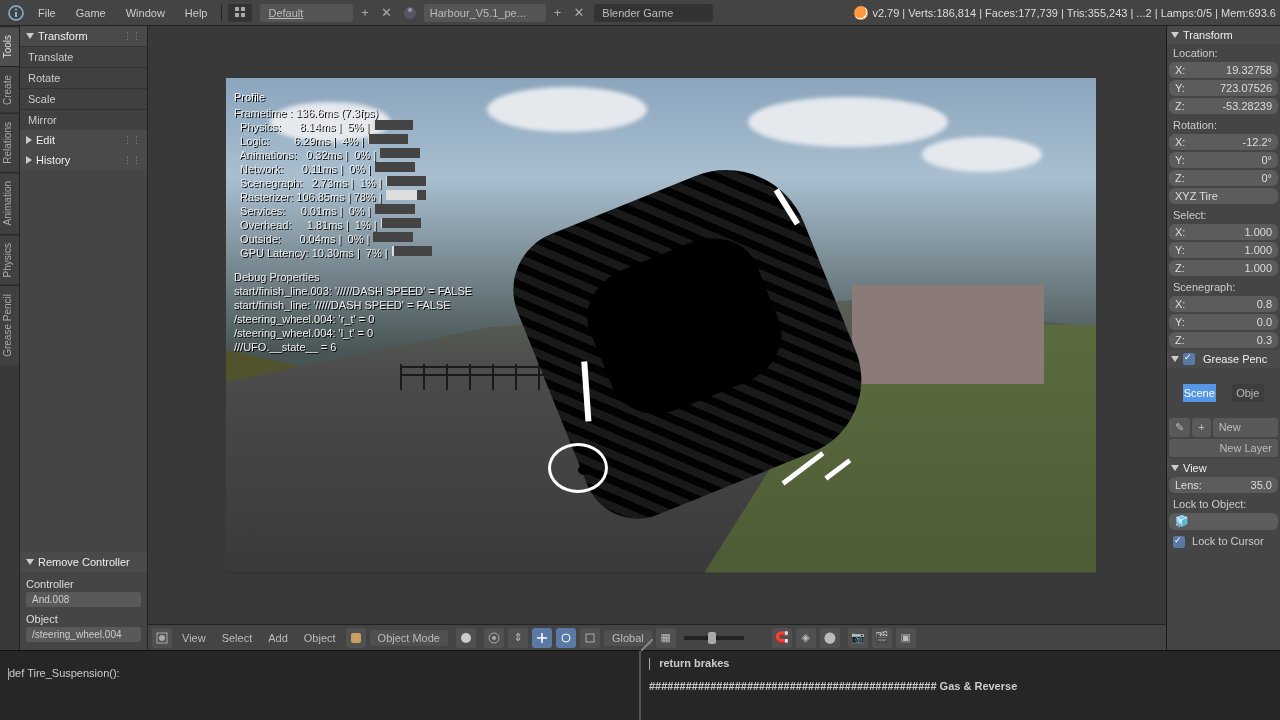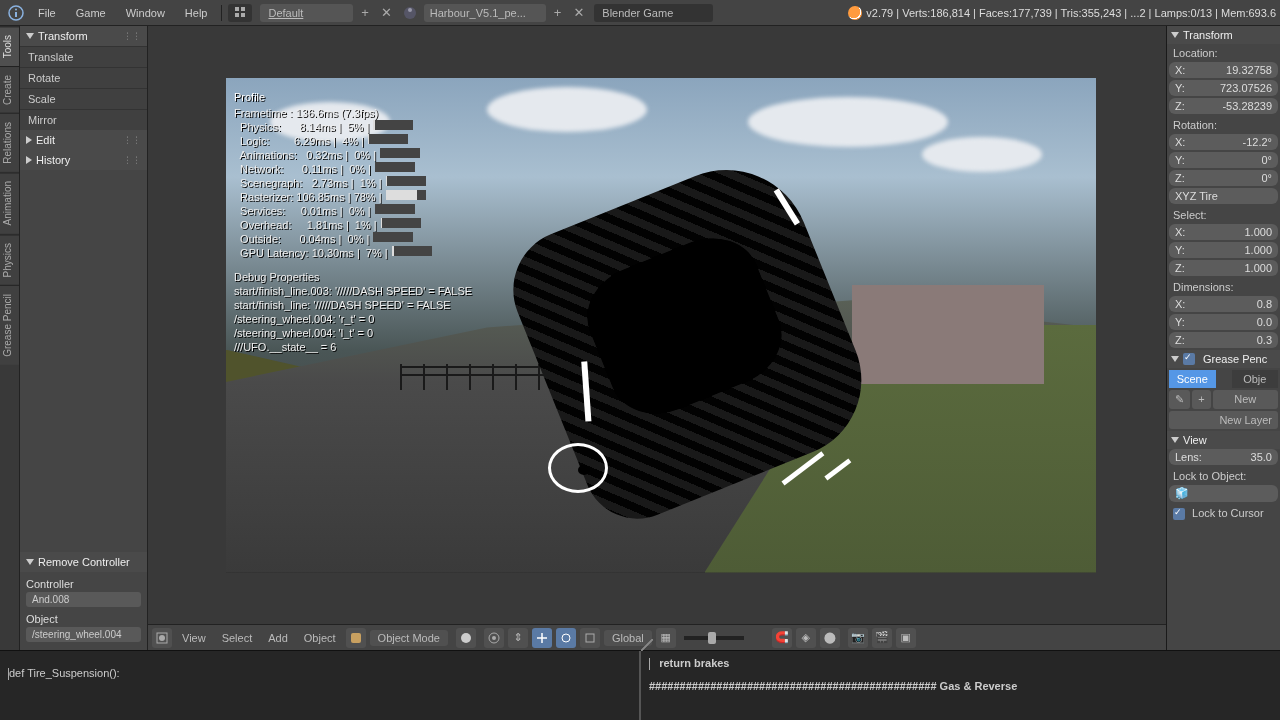--- a/index.html
+++ b/index.html
@@ -50,21 +50,21 @@
 .overlay .profile-head { color: #fff; margin-bottom: 2px; }
 .overlay .row { display: flex; white-space: pre; }
 .overlay .bar-outer { display: inline-block; height: 10px; background: #444; margin-left: 4px; vertical-align: middle; }
 .overlay .bar-inner { display: block; height: 100%; background: #ddd; }
 .overlay .dbg-head { margin-top: 10px; color: #eee; }
 .right-panel { width: 114px; background: #454545; border-left: 1px solid #1a1a1a; font-size: 11px; }
 .right-panel .sec-header { display: flex; align-items: center; gap: 4px; padding: 3px 4px; background: #4a4a4a; color: #eee; }
 .right-panel .sec-header .arrow { display: inline-block; width: 0; height: 0; border-left: 4px solid transparent; border-right: 4px solid transparent; border-top: 6px solid #ccc; }
 .right-panel .field-label { padding: 3px 6px; color: #ccc; }
 .right-panel .num-field { margin: 0 2px 2px 2px; background: #5c5c5c; border-radius: 6px; padding: 2px 6px; color: #ddd; display: flex; justify-content: space-between; }
-.right-panel .tab-row { display: flex; margin: 2px; gap: 16px; }
+.right-panel .tab-row { display: flex; margin: 16px; gap: 16px; }
 .right-panel .tab-row .t { flex: 1; padding: 3px 0; text-align: center; background: #3d3d3d; }
 .right-panel .tab-row .t.active { background: #5597e6; color: #fff; }
 .right-panel .btn-row { display: flex; margin: 2px; gap: 2px; }
 .right-panel .gp-btn { padding: 3px 6px; background: #595959; border-radius: 3px; }
 .left-lower { padding: 4px 6px; color: #ccc; }
 .left-lower .lbl { padding: 2px 0; color: #ddd; }
 .left-lower .val { background: #595959; padding: 2px 6px; border-radius: 3px; margin-bottom: 4px; font-size: 10px; }
 .viewport-header { height: 26px; background: #444; border-top: 1px solid #222; display: flex; align-items: center; gap: 4px; padding: 0 4px; }
 .viewport-header .hdr-btn { padding: 2px 6px; color: #bbb; }
 .viewport-header .icon-btn { width: 20px; height: 20px; display: flex; align-items: center; justify-content: center; background: #505050; border-radius: 3px; }
@@ -120,21 +120,21 @@
     </span>
     <span class="scene-name">Harbour_V5.1_pe...</span>
     <span class="plus">+</span>
     <span class="close">✕</span>
   </div>
 
   <div class="engine-select">Blender Game</div>
 
   <div class="stats">
     <span class="blender-icon"></span>
-    <span>v2.79 | Verts:186,814 | Faces:177,739 | Tris:355,243 | ...2 | Lamps:0/13 | Mem:693.6</span>
+    <span>v2.79 | Verts:186,814 | Faces:177,739 | Tris:355,243 | ...2 | Lamps:0/5 | Mem:693.6</span>
   </div>
 </div>
 
 <div class="middle">
 
   <div class="vtabs">
     <div class="vtab active">Tools</div>
     <div class="vtab">Create</div>
     <div class="vtab">Relations</div>
     <div class="vtab">Animation</div>
@@ -338,21 +338,21 @@
         <span>1.000</span>
       </div>
     <div class="num-field">
         <span>Y:</span>
         <span>1.000</span>
       </div>
     <div class="num-field">
         <span>Z:</span>
         <span>1.000</span>
       </div>
-    <div class="field-label">Dimensions:</div>
+    <div class="field-label">Scenegraph:</div>
     <div class="num-field">
         <span>X:</span>
         <span>0.8</span>
       </div>
     <div class="num-field">
         <span>Y:</span>
         <span>0.0</span>
       </div>
     <div class="num-field">
         <span>Z:</span>
@@ -364,21 +364,21 @@
       <span class="checkbox"></span>
       <span>Grease Penc</span>
     </div>
     <div class="tab-row">
       <div class="t active">Scene</div>
       <div class="t">Obje</div>
     </div>
     <div class="btn-row">
       <div class="gp-btn">✎</div>
       <div class="gp-btn">+</div>
-      <div class="gp-btn" style="flex:1;text-align:center">New</div>
+      <div class="gp-btn" style="flex:1;text-align:left">New</div>
     </div>
     <div class="btn-row">
         <div class="gp-btn" style="flex:1;text-align:right">New Layer</div>
       </div>
 
     <div class="sec-header">
       <span class="arrow"></span>
       <span>View</span>
     </div>
     <div class="num-field">

